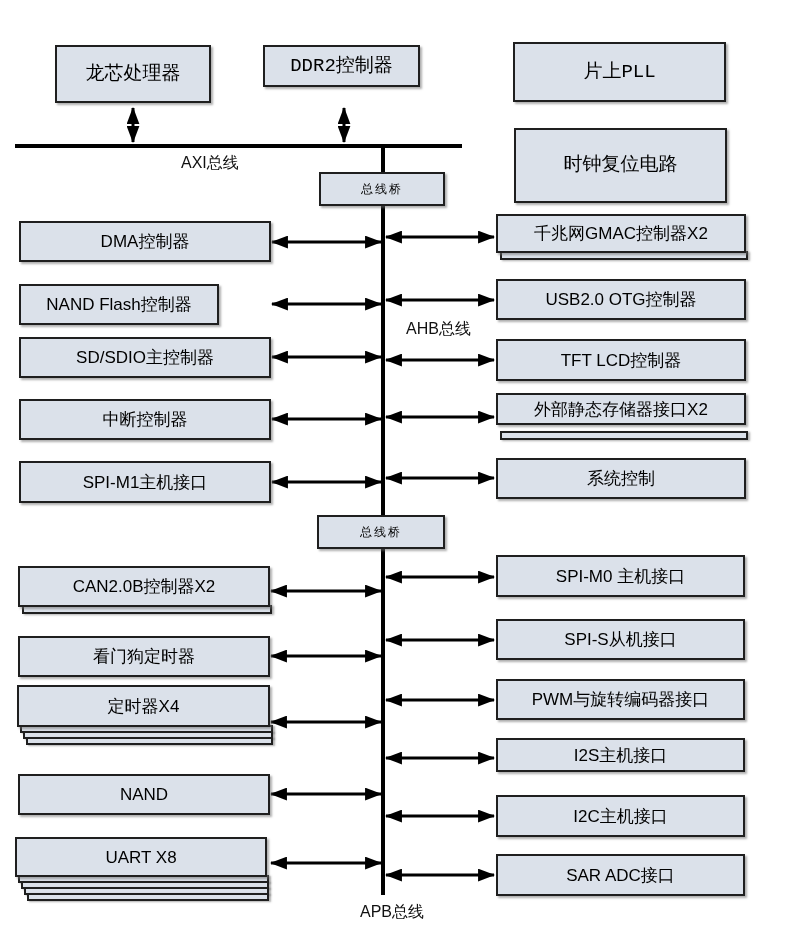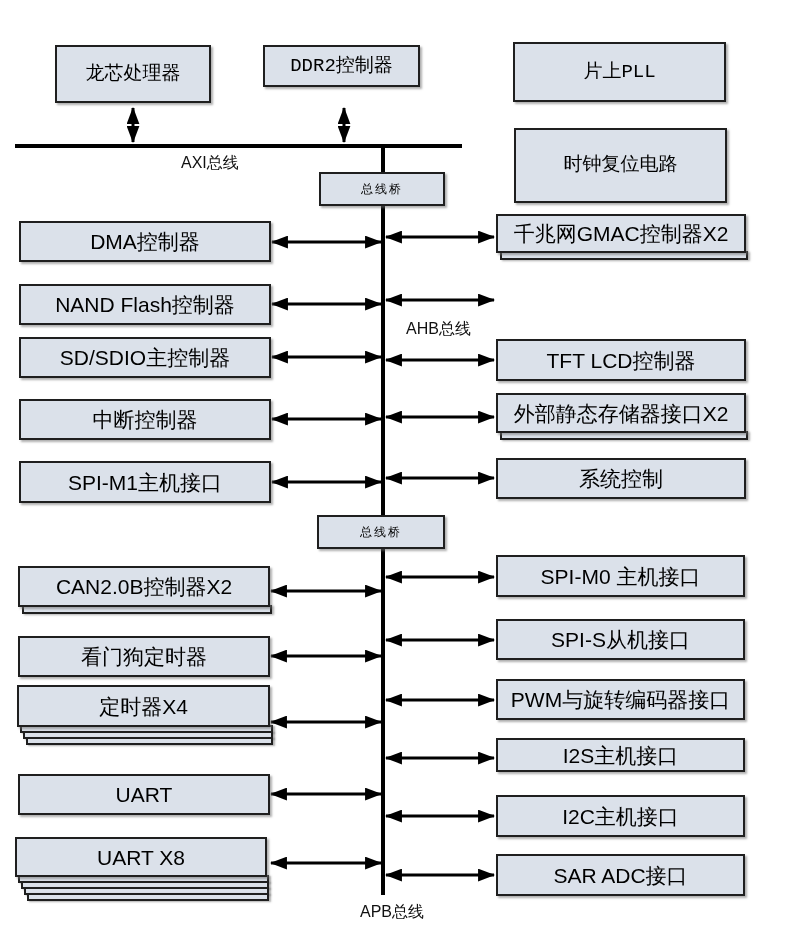--- a/index.html
+++ b/index.html
@@ -4,21 +4,21 @@
 <style>
   html,body{margin:0;padding:0;background:#ffffff;}
   #diagram{
     position:relative;width:800px;height:942px;background:#ffffff;overflow:hidden;
     font-family:"Liberation Sans","DejaVu Sans",sans-serif;color:#000;
   }
   .box{
     position:absolute;box-sizing:border-box;
     background:#dbe1ea;border:2px solid #1f1f1f;
     display:flex;align-items:center;justify-content:center;
-    font-size:21px;line-height:1;white-space:nowrap;
+    font-size:17px;line-height:1;white-space:nowrap;
     box-shadow:2px 2px 2px rgba(110,110,110,0.55);
     z-index:3;
   }
   .box.big{font-size:19px;font-family:Liberation Mono, monospace;}
   .box.bridge{font-size:12px;letter-spacing:2px;}
   .strip{
     position:absolute;box-sizing:border-box;
     background:#dbe1ea;border:2px solid #1f1f1f;
     box-shadow:2px 1px 2px rgba(110,110,110,0.55);
     z-index:2;
@@ -79,40 +79,41 @@
   <div class="box big" style="left:514px;top:128px;width:213px;height:75px">时钟复位电路</div>
 
   <div class="buslabel" style="left:181px;top:153px">AXI总线</div>
   <div class="buslabel" style="left:406px;top:319px">AHB总线</div>
   <div class="buslabel" style="left:360px;top:902px">APB总线</div>
 
   <div class="box bridge" style="left:319px;top:172px;width:126px;height:34px">总线桥</div>
   <div class="box bridge" style="left:317px;top:515px;width:128px;height:34px">总线桥</div>
 
   <div class="box" style="left:19px;top:221px;width:252px;height:41px">DMA控制器</div>
-  <div class="box" style="left:19px;top:284px;width:252px;height:41px">NAND Flash控制器</div>
+  <div class="box" style="left:19px;top:284px;width:200px;height:41px">NAND Flash控制器</div>
   <div class="box" style="left:19px;top:337px;width:252px;height:41px">SD/SDIO主控制器</div>
   <div class="box" style="left:19px;top:399px;width:252px;height:41px">中断控制器</div>
   <div class="box" style="left:19px;top:461px;width:252px;height:42px">SPI-M1主机接口</div>
 
   <div class="box" style="left:496px;top:214px;width:250px;height:39px">千兆网GMAC控制器X2</div>
   <div class="strip" style="left:500px;top:251px;width:248px;height:9px"></div>
+  <div class="box" style="left:496px;top:279px;width:250px;height:41px">USB2.0 OTG控制器</div>
   <div class="box" style="left:496px;top:339px;width:250px;height:42px">TFT LCD控制器</div>
-  <div class="box" style="left:496px;top:393px;width:250px;height:40px">外部静态存储器接口X2</div>
+  <div class="box" style="left:496px;top:393px;width:250px;height:32px">外部静态存储器接口X2</div>
   <div class="strip" style="left:500px;top:431px;width:248px;height:9px"></div>
   <div class="box" style="left:496px;top:458px;width:250px;height:41px">系统控制</div>
 
   <div class="box" style="left:18px;top:566px;width:252px;height:41px">CAN2.0B控制器X2</div>
   <div class="strip" style="left:22px;top:605px;width:250px;height:9px"></div>
   <div class="box" style="left:18px;top:636px;width:252px;height:41px">看门狗定时器</div>
   <div class="box" style="left:17px;top:685px;width:253px;height:42px">定时器X4</div>
   <div class="strip" style="left:20px;top:725px;width:253px;height:8px"></div>
   <div class="strip" style="left:23px;top:731px;width:250px;height:8px"></div>
   <div class="strip" style="left:26px;top:737px;width:247px;height:8px"></div>
-  <div class="box" style="left:18px;top:774px;width:252px;height:41px">UART</div>
+  <div class="box" style="left:18px;top:774px;width:252px;height:41px">NAND</div>
   <div class="box" style="left:15px;top:837px;width:252px;height:40px">UART X8</div>
   <div class="strip" style="left:18px;top:875px;width:251px;height:8px"></div>
   <div class="strip" style="left:21px;top:881px;width:248px;height:8px"></div>
   <div class="strip" style="left:24px;top:887px;width:245px;height:8px"></div>
   <div class="strip" style="left:27px;top:893px;width:242px;height:8px"></div>
 
   <div class="box" style="left:496px;top:555px;width:249px;height:42px">SPI-M0 主机接口</div>
   <div class="box" style="left:496px;top:619px;width:249px;height:41px">SPI-S从机接口</div>
   <div class="box" style="left:496px;top:679px;width:249px;height:41px">PWM与旋转编码器接口</div>
   <div class="box" style="left:496px;top:738px;width:249px;height:34px">I2S主机接口</div>

